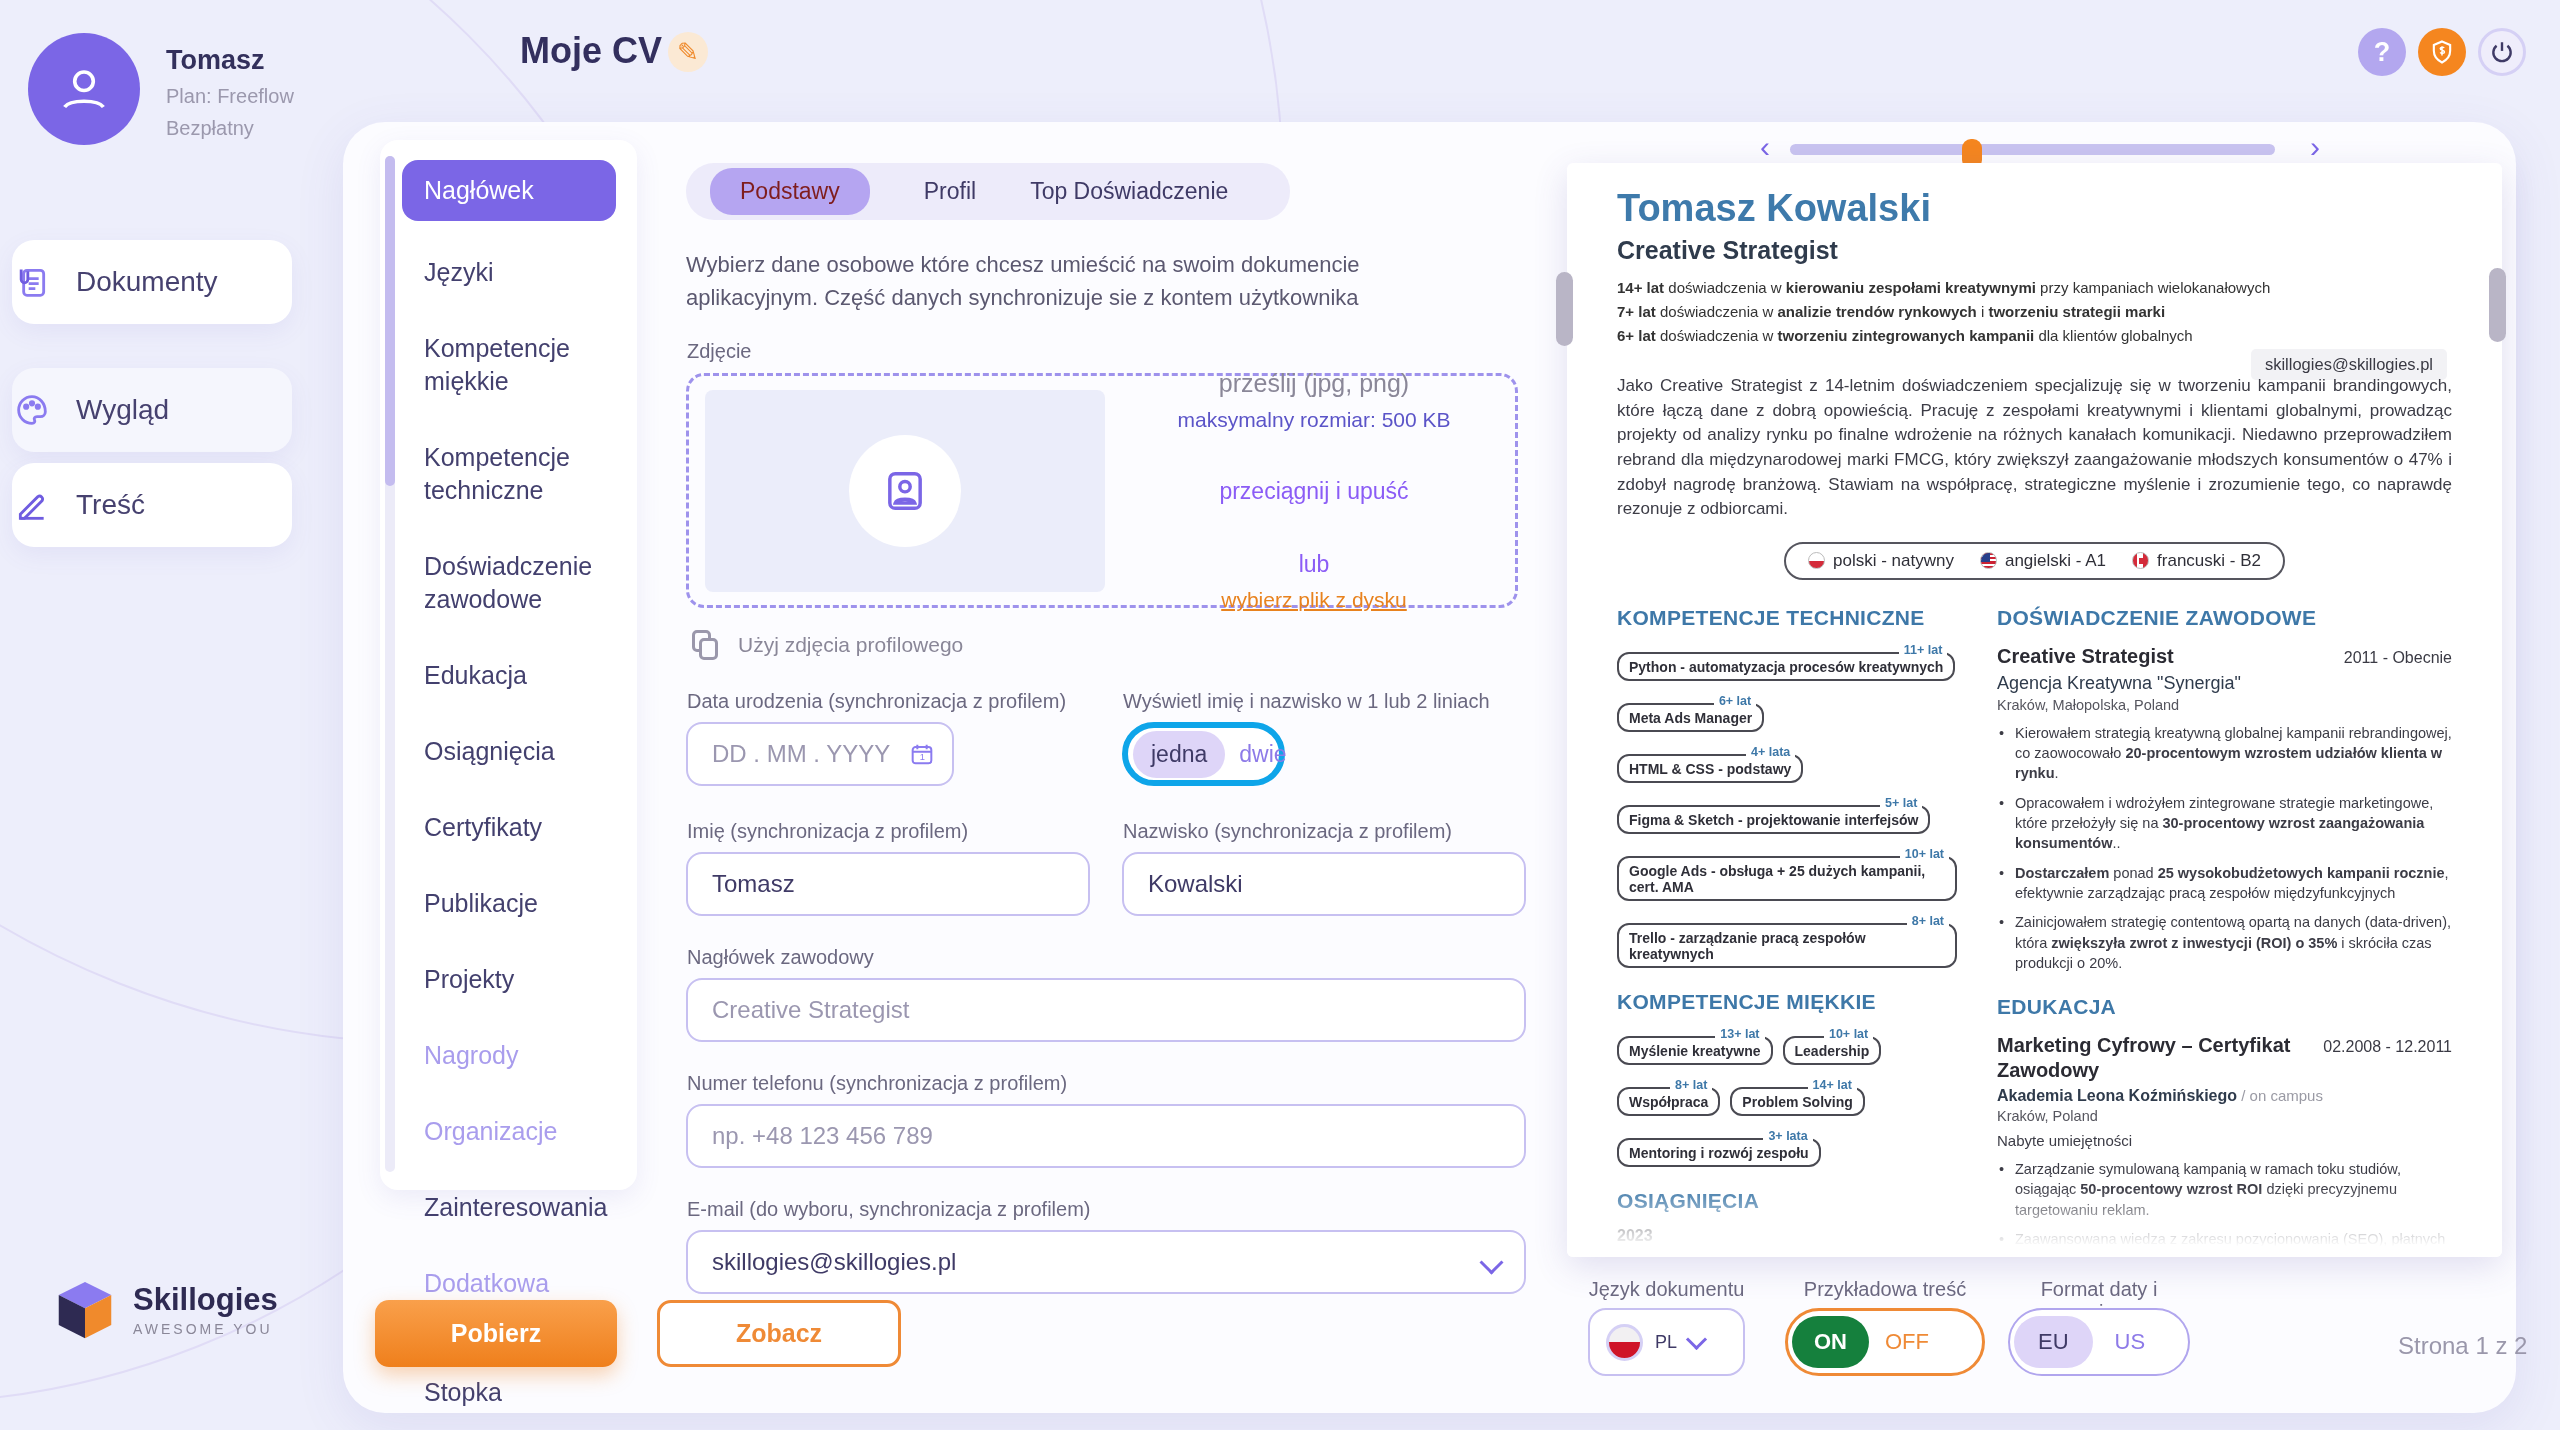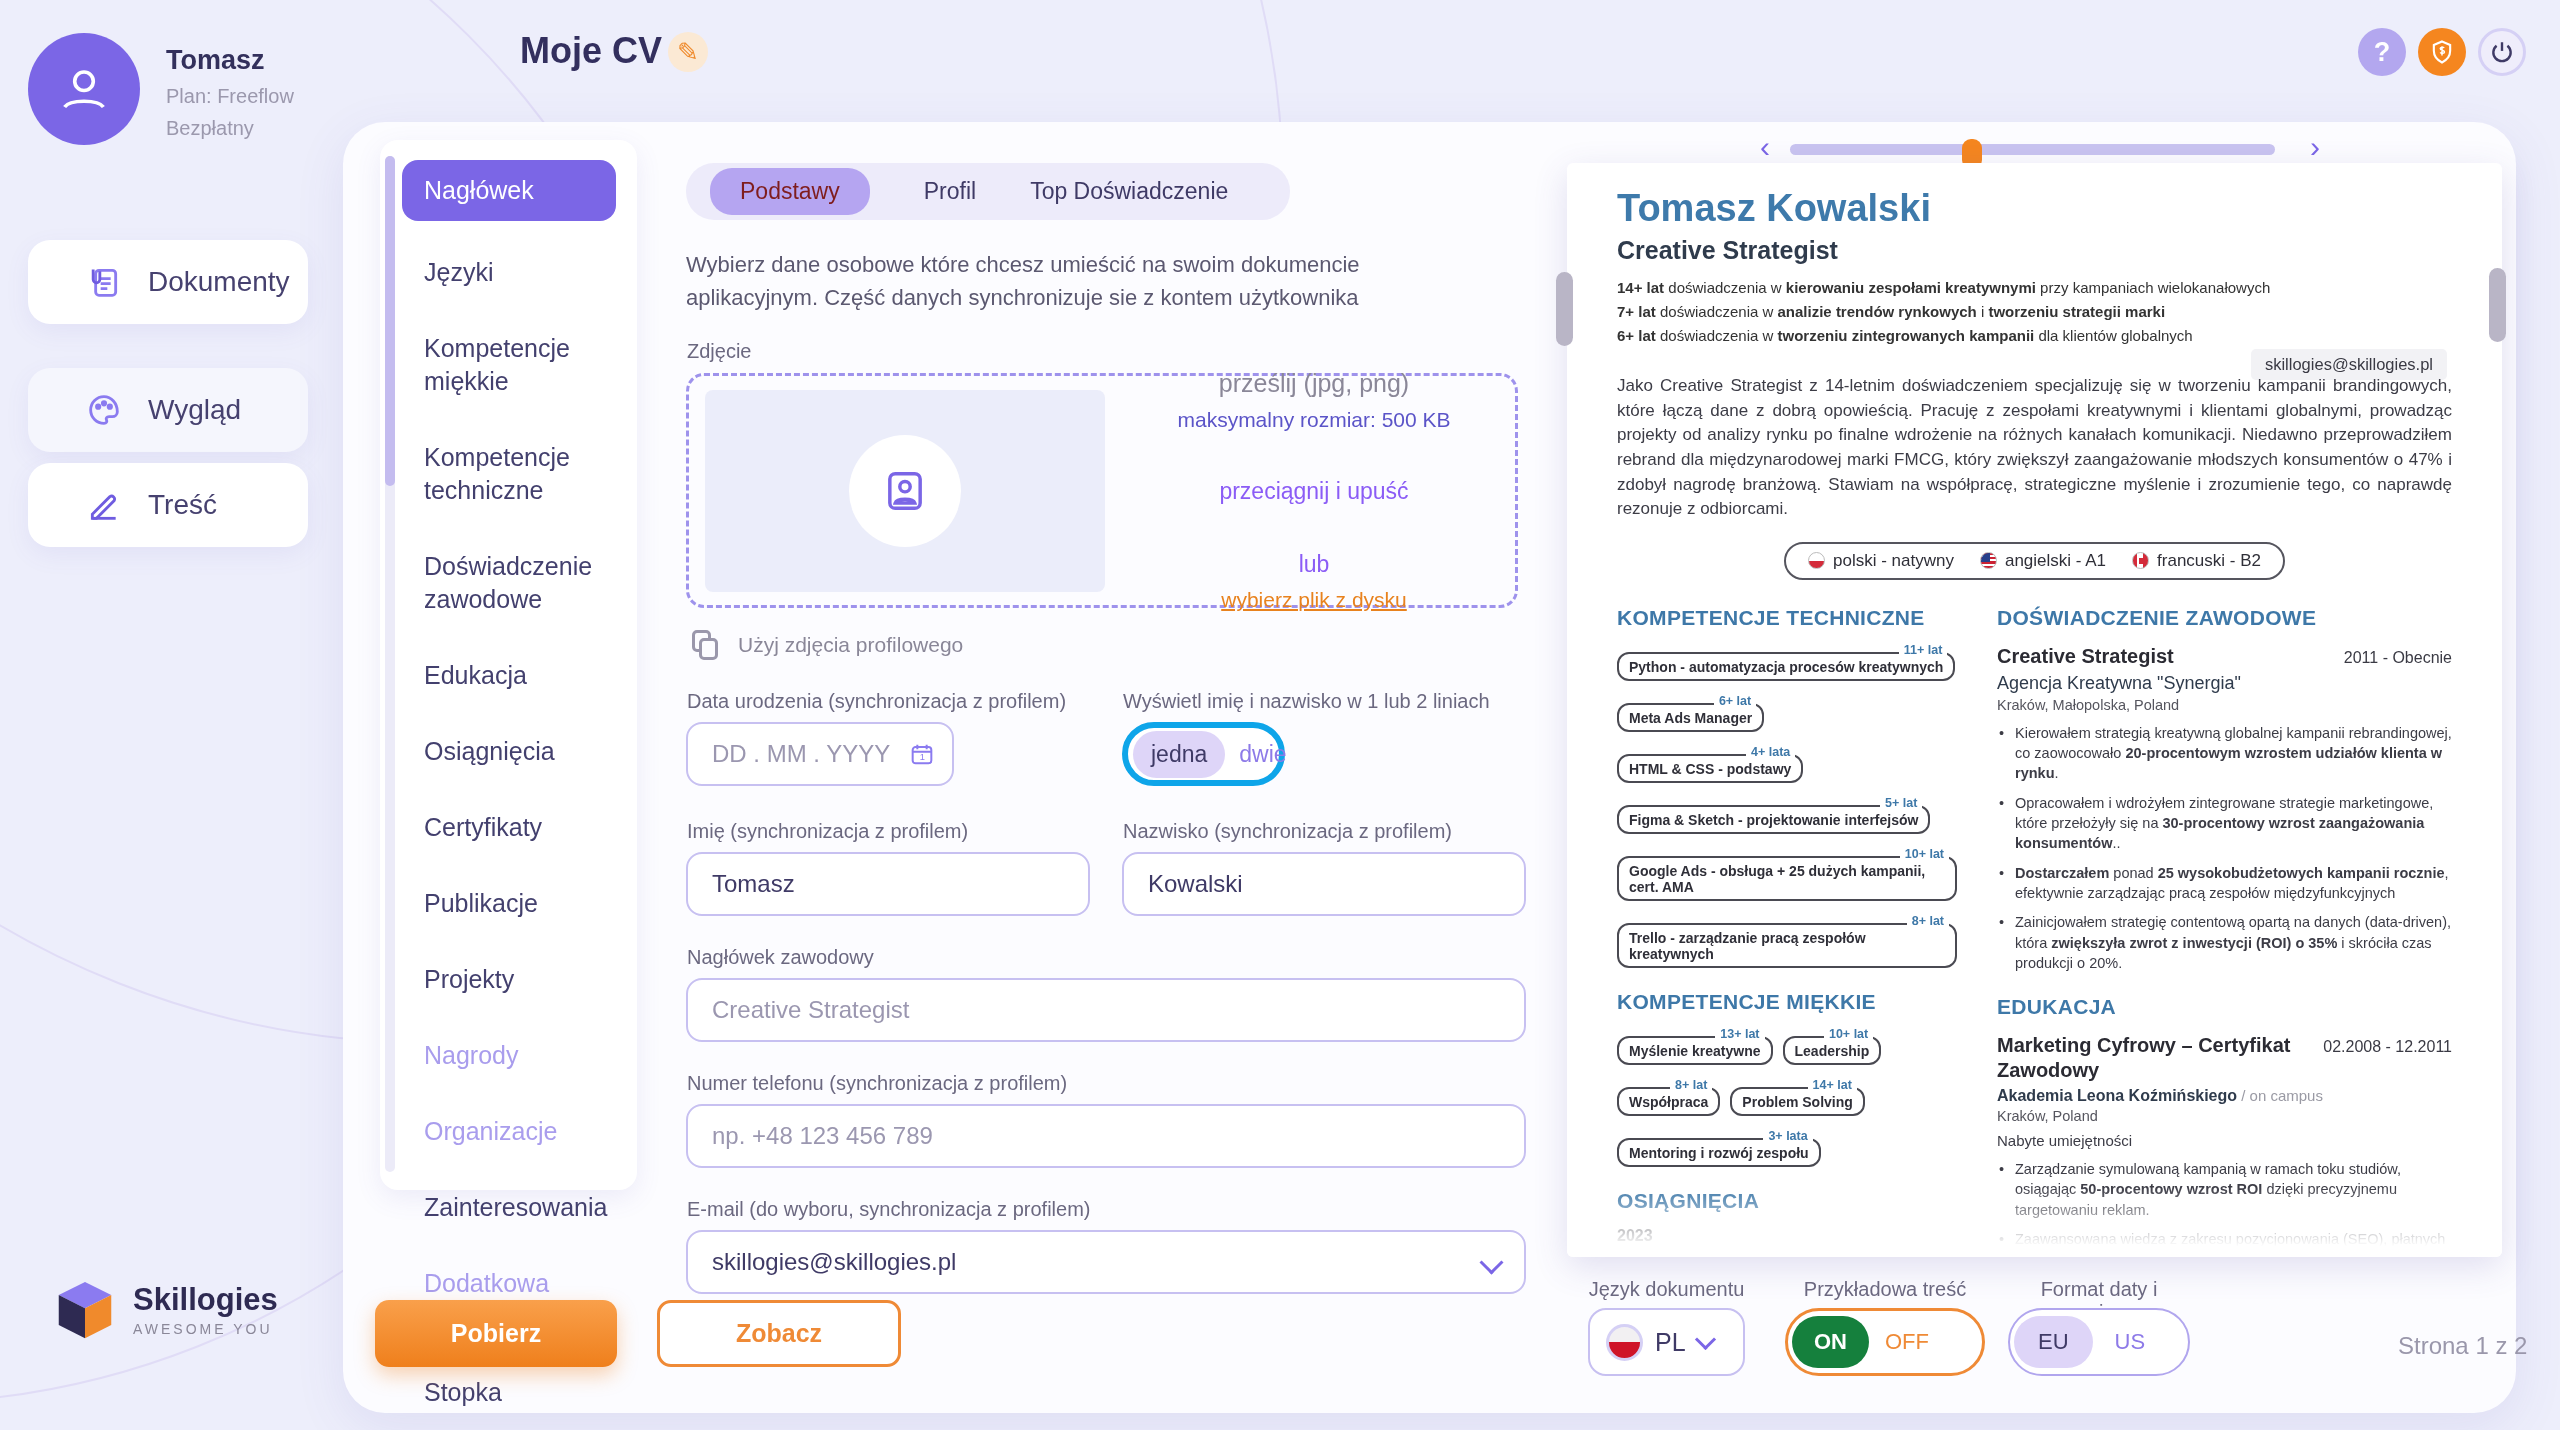--- a/index.html
+++ b/index.html
@@ -7,22 +7,22 @@
         font-family:"Liberation Sans",sans-serif;color:#3f3a66;}
   .b{font-weight:700;}
   svg{display:block;}
   
   .deco{position:absolute;border:2px solid #e0dcf6;border-radius:50%;}
   
   .userbox{position:absolute;left:28px;top:33px;display:flex;gap:26px;align-items:flex-start;}
   .avatar{width:112px;height:112px;border-radius:50%;background:#7b66e6;display:flex;align-items:center;justify-content:center;}
   .uname{font-size:27px;font-weight:700;color:#33305c;margin-top:12px;}
   .uplan{font-size:20px;color:#9b98ad;margin-top:9px;}
-  .navcard{position:absolute;left:28px;width:280px;height:84px;background:#fff;border-radius:22px;
-           display:flex;align-items:center;gap:24px;padding-left:56px;box-sizing:border-box;
+  .navcard{position:absolute;left:12px;width:280px;height:84px;background:#fff;border-radius:22px;
+           display:flex;align-items:center;gap:24px;box-sizing:border-box;
            box-shadow:0 8px 24px rgba(100,90,190,.08);cursor:pointer;}
   .navcard.ghost{background:rgba(255,255,255,.45);}
   .navcard .lab{font-size:28px;color:#46416f;font-weight:500;}
   .brand{position:absolute;left:55px;top:1278px;display:flex;gap:18px;align-items:center;}
   .brand .bt1{font-size:31px;font-weight:800;color:#2e2a52;line-height:1;}
   .brand .bt2{font-size:14px;letter-spacing:3px;color:#8a8798;margin-top:6px;}
   
   .title{position:absolute;left:520px;top:30px;font-size:36px;font-weight:700;color:#332f5e;}
   .editpen{position:absolute;left:668px;top:32px;width:40px;height:40px;border-radius:50%;background:#fbe9d4;
            color:#ef8a2c;font-size:26px;display:flex;align-items:center;justify-content:center;cursor:pointer;}
@@ -124,21 +124,21 @@
   .xlist li:before{content:"•";position:absolute;left:2px;color:#3c3c46;}
   .itnote{font-size:15px;font-style:italic;color:#3c3c46;margin-top:8px;}
   
   .btn{position:absolute;top:1300px;height:67px;border-radius:14px;font-size:25px;font-weight:600;display:flex;align-items:center;justify-content:center;cursor:pointer;box-sizing:border-box;}
   .btn-dl{left:375px;width:242px;background:linear-gradient(180deg,#f9a04b,#ef7f1c);color:#fff;box-shadow:0 8px 20px rgba(240,130,30,.35);}
   .btn-view{left:657px;width:244px;background:#fff;border:3px solid #ef8a36;color:#ef8a36;}
   .ctrl-label{position:absolute;top:1278px;font-size:20px;color:#6b6880;text-align:center;}
   .langsel{position:absolute;left:1588px;top:1308px;width:157px;height:68px;background:#fff;border:2px solid #c7c0f1;border-radius:18px;
            display:flex;align-items:center;gap:12px;padding:0 16px;box-sizing:border-box;cursor:pointer;}
   .langsel .fl{width:37px;height:37px;border-radius:50%;border:3px solid #d5d0f5;background:linear-gradient(180deg,#f2f0f2 50%,#cf1428 50%);box-sizing:border-box;}
-  .langsel .v{font-size:25px;color:#3f3a66;}
+  .langsel .v{font-size:18px;color:#3f3a66;}
   .langsel .chev{width:12px;height:12px;border-right:3px solid #7b66e6;border-bottom:3px solid #7b66e6;transform:rotate(45deg);margin-top:-6px;}
   .onoff{position:absolute;left:1785px;top:1308px;width:200px;height:68px;border:3px solid #ef8a36;border-radius:40px;background:#fff;
          display:flex;align-items:center;padding:4px;box-sizing:border-box;}
   .onoff .on{background:#15803d;color:#fff;border-radius:40px;padding:13px 22px;font-size:22px;font-weight:600;cursor:pointer;}
   .onoff .off{color:#ef8a36;font-size:22px;padding:0 16px;cursor:pointer;}
   .euus{position:absolute;left:2008px;top:1308px;width:182px;height:68px;border:2px solid #b1a6ee;border-radius:40px;background:#fff;
         display:flex;align-items:center;padding:4px;box-sizing:border-box;}
   .euus .eu{background:#ded5f8;border-radius:40px;padding:13px 24px;font-size:22px;color:#3f3a66;cursor:pointer;}
   .euus .us{color:#8d7ae8;font-size:22px;padding:0 22px;cursor:pointer;}
   .pageind{position:absolute;left:2398px;top:1332px;font-size:24px;color:#9a97ab;}

